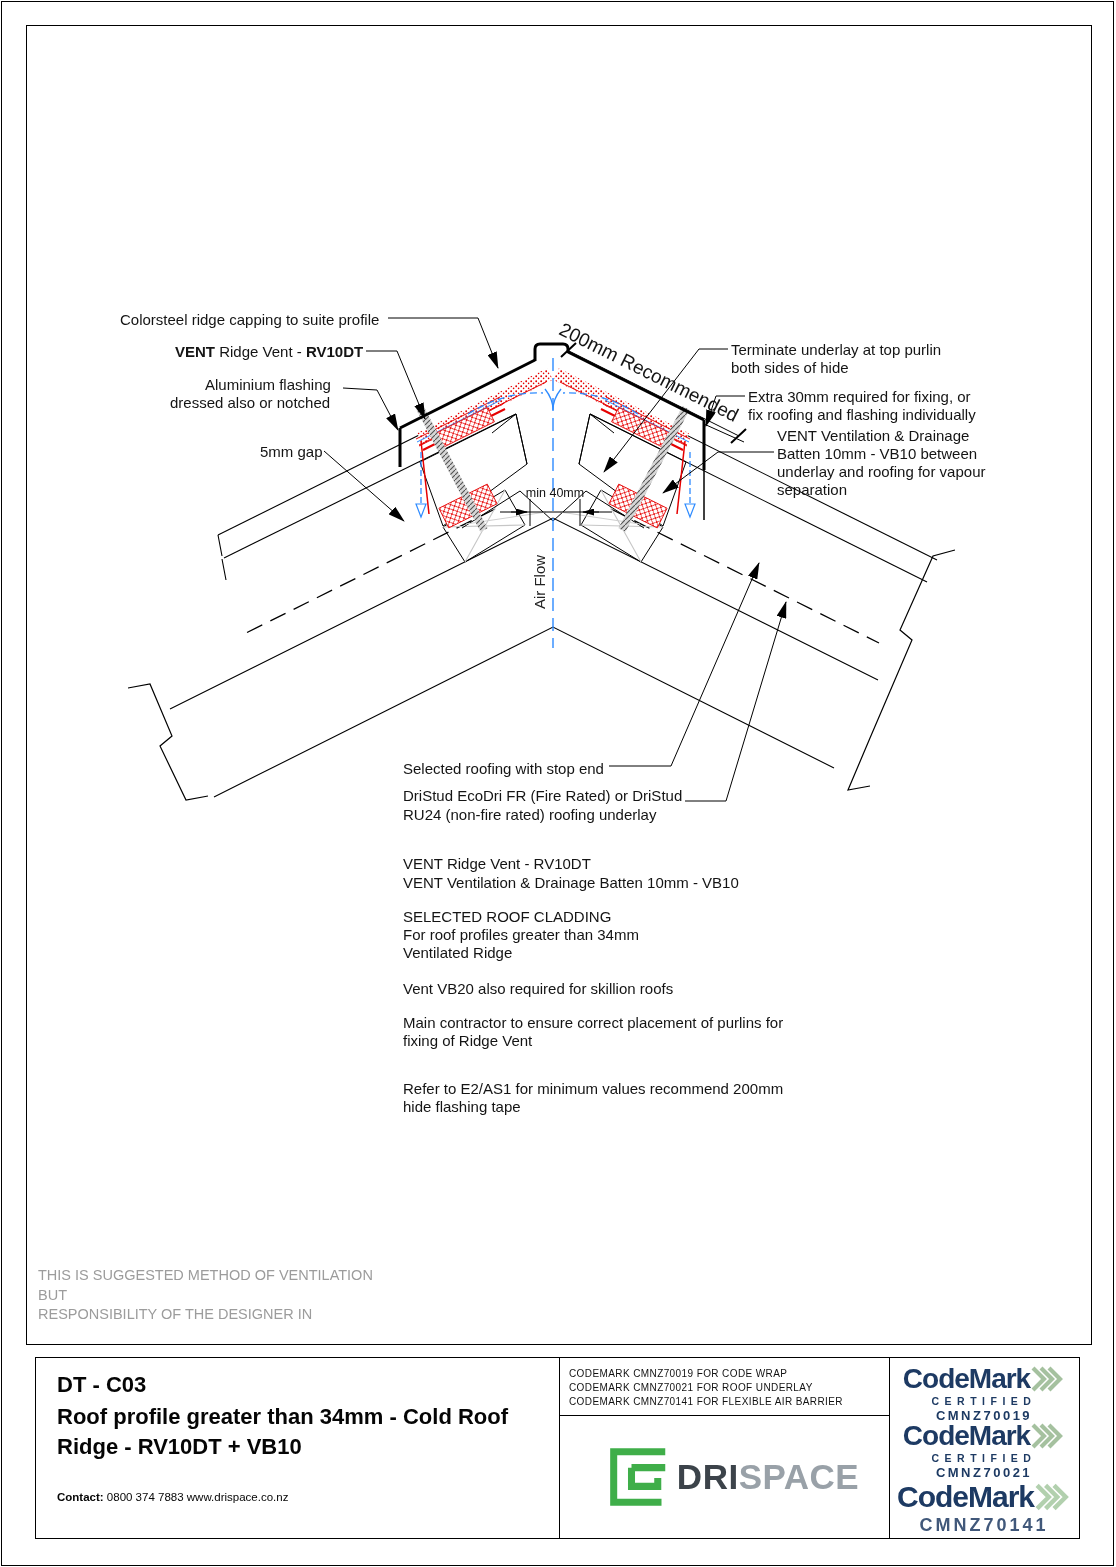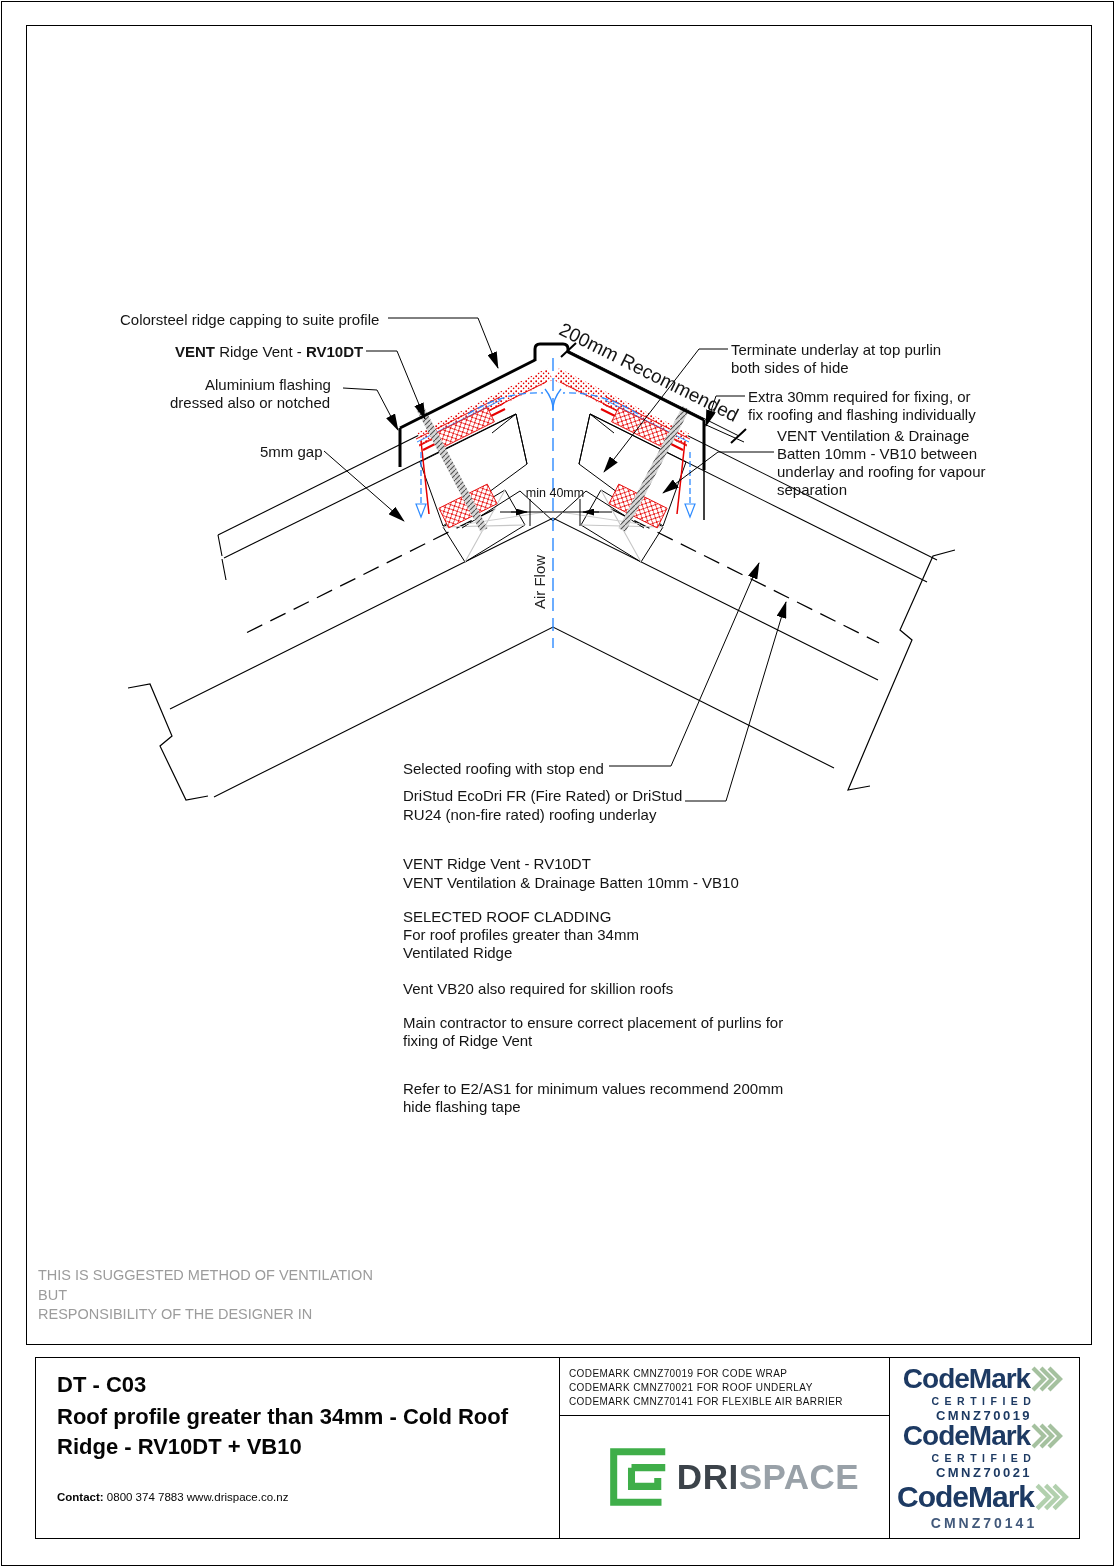--- a/index.html
+++ b/index.html
@@ -26,21 +26,21 @@
   .logo-row{position:absolute;left:523px;top:58px;width:330px;height:122px;display:flex;align-items:center;justify-content:center;gap:8px;margin-left:10px;}
   .logo-word{font-size:35px;font-weight:bold;letter-spacing:.5px;white-space:nowrap;}
   .logo-dri{color:#3c434a;}
   .logo-space{color:#99a1a8;}
   .badges{position:absolute;left:853px;top:0;width:190px;height:180px;}
   .badge{position:absolute;left:0;width:190px;text-align:center;}
   .brand-row{display:flex;align-items:center;justify-content:center;gap:1px;}
   .brand{font-size:28px;font-weight:800;letter-spacing:-1px;color:#1d3a63;}
   .cert{font-size:10.5px;font-weight:bold;letter-spacing:5.5px;color:#1d3a63;margin-top:0px;}
   .bcode{font-size:13px;font-weight:bold;letter-spacing:2.5px;color:#1d3a63;margin-top:1px;}
-  .bcode3{font-size:14px;font-weight:bold;letter-spacing:3px;color:#41587a;margin-top:1px;}
+  .bcode3{font-size:18px;font-weight:bold;letter-spacing:3px;color:#41587a;margin-top:1px;}
 </style>
 </head>
 <body>
 
 <div class="sheet">
   <div class="outer-frame"></div>
   <div class="inner-frame"></div>
 
   <svg class="cad" viewBox="0 0 1116 1567">
     <defs>

